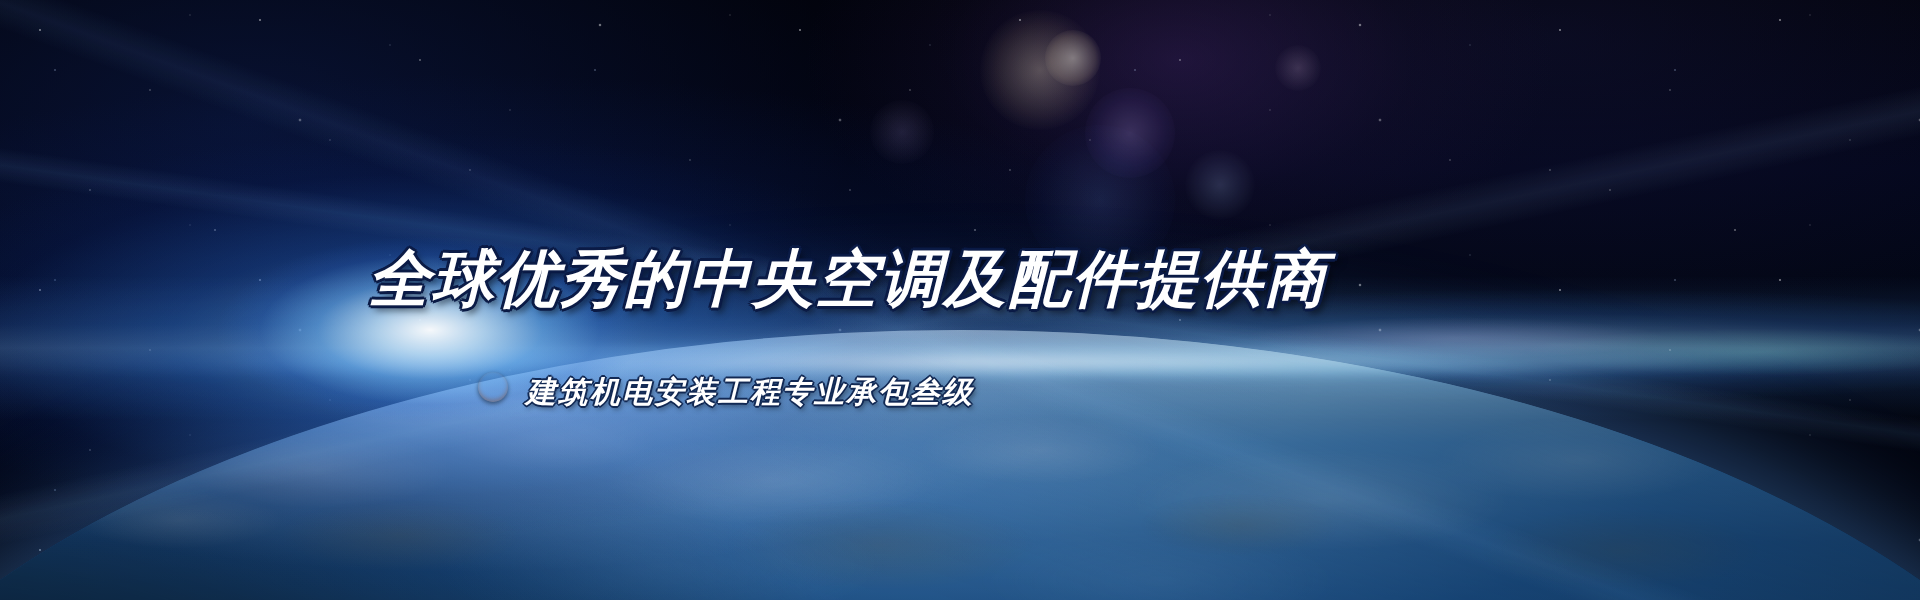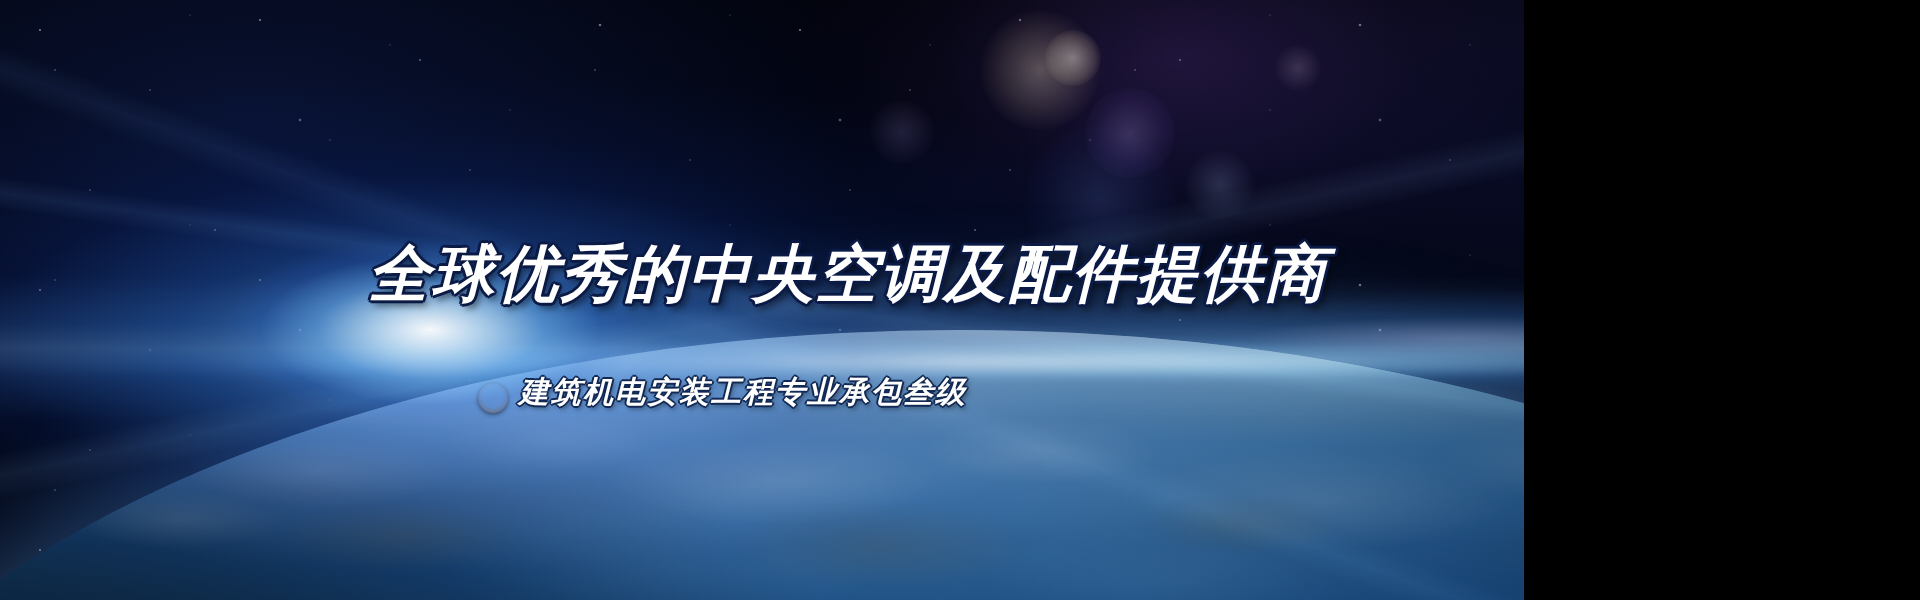--- a/index.html
+++ b/index.html
@@ -3,25 +3,25 @@
 <meta charset="utf-8">
 <title>Banner</title>
 <style>
   html, body {
     margin: 0;
     padding: 0;
     background: #000;
   }
   #banner {
     position: relative;
-    width: 1524px;
+    width: 1920px;
     height: 600px;
     overflow: hidden;
     background: #01030c;
-    font-family: Liberation Mono, monospace;
+    font-family: Liberation Sans, sans-serif;
     user-select: none;
   }
 
   
   .layer { position: absolute; inset: 0; pointer-events: none; }
 
   
   .bg-space {
     background:
       radial-gradient(ellipse 520px 300px at 1180px 60px, rgba(70,40,110,0.40) 0%, rgba(40,25,70,0.16) 45%, rgba(0,0,0,0) 72%),
@@ -197,22 +197,22 @@
   .bullet-list {
     position: absolute;
     left: 478px;
     top: 372px;
     display: flex;
     flex-direction: column;
     gap: 18px;
   }
   .bullet-row {
     display: flex;
-    align-items: flex-end;
-    gap: 11px;
+    align-items: flex-start;
+    gap: 18px;
   }
   .bullet-dot {
     flex: 0 0 auto;
     width: 30px;
     height: 30px;
     border-radius: 50%;
     background:
       radial-gradient(circle at 36% 30%, #ffe99a 0%, #ffc котор 0%, #ffcc33 28%, #ff9d08 62%, #e8760a 88%, #c45c05 100%);
     box-shadow: 0 2px 4px rgba(0,0,0,0.45), inset 0 -2px 4px rgba(150,60,0,0.35);
   }

